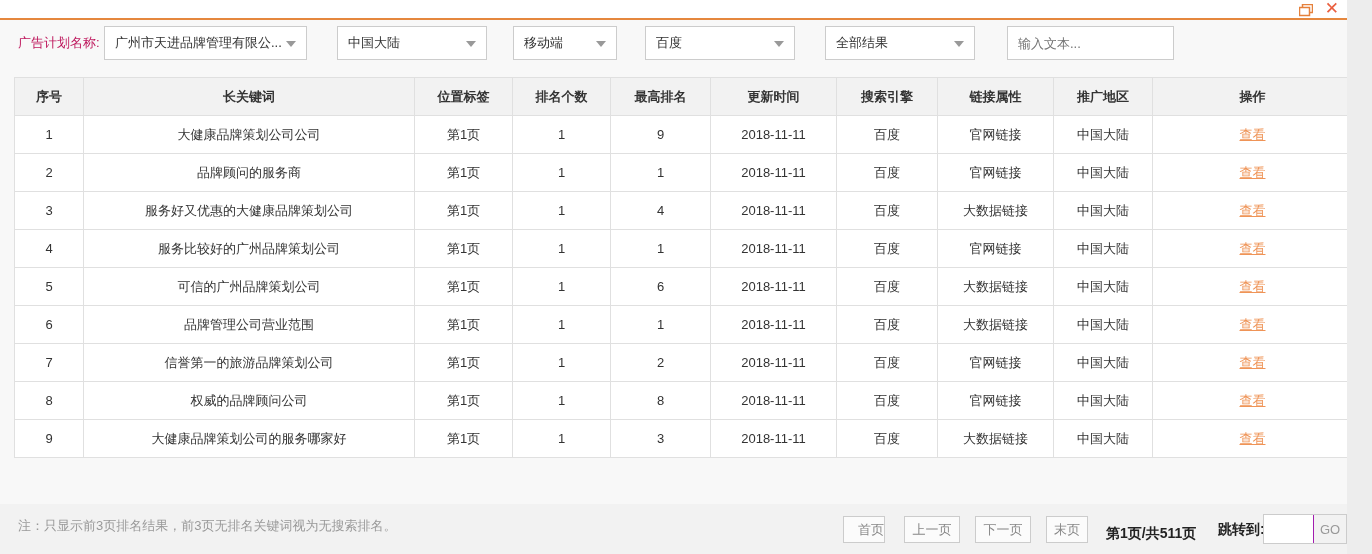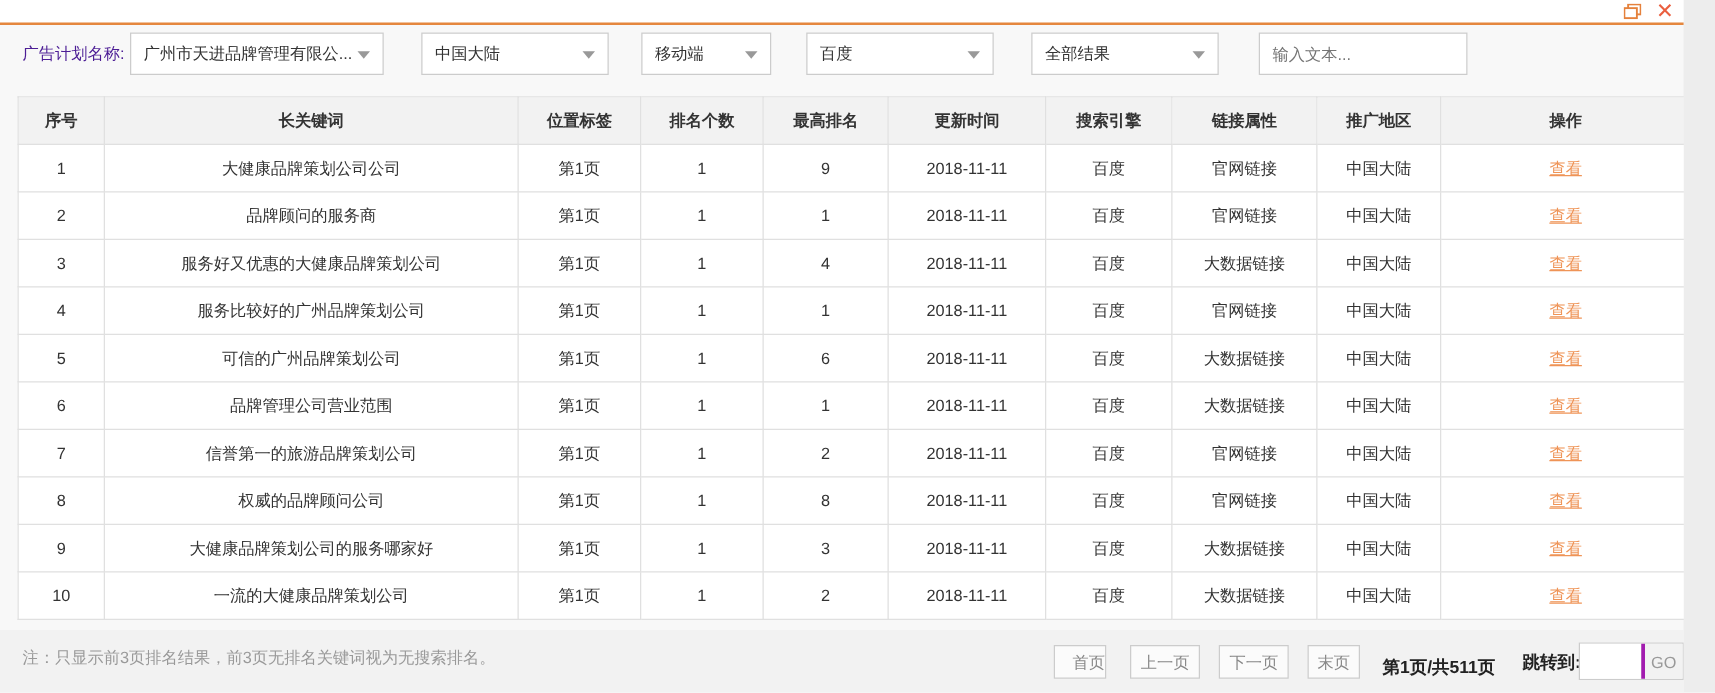--- a/index.html
+++ b/index.html
@@ -9,21 +9,21 @@
 
   .window { position:absolute; left:0; top:0; width:1347px; height:554px; background:#f8f8f8; }
   .titlebar { position:absolute; left:0; top:0; width:100%; height:18px; background:#ffffff; }
   .accent-line { position:absolute; left:0; top:18px; width:100%; height:2px; background:#e5873e; }
   .win-controls { position:absolute; top:1px; right:8px; display:flex; align-items:center; gap:12px; height:16px; }
   .restore-btn { width:14px; height:13px; position:relative; cursor:pointer; }
   .close-btn { color:#ea5f3f; font-size:17px; font-weight:bold; line-height:14px; cursor:pointer; }
 
   
   .filterbar { position:absolute; left:0; top:26px; width:100%; height:34px; }
-  .filter-label { position:absolute; left:18px; top:0; height:34px; line-height:34px; font-size:13px; color:#4c1d95; }
+  .filter-label { position:absolute; left:18px; top:0; height:34px; line-height:34px; font-size:13px; color:#be185d; }
   .dd { position:absolute; top:0; height:34px; background:#fff; border:1px solid #ccc;
         display:flex; align-items:center; padding:12px 10px; font-size:13px; color:#333; cursor:pointer; }
   .dd .caret { position:absolute; right:10px; top:14px; width:0; height:0;
         border-left:5px solid transparent; border-right:5px solid transparent; border-top:6px solid #999; }
   .dd1 { left:104px; width:203px; }
   .dd2 { left:337px; width:150px; }
   .dd3 { left:513px; width:104px; }
   .dd4 { left:645px; width:150px; }
   .dd5 { left:825px; width:150px; }
   .text-input { position:absolute; left:1007px; top:0; width:167px; height:34px; background:#fff;
@@ -52,21 +52,21 @@
   .pg-next  { left:975px; width:56px; }
   .pg-last  { left:1046px; width:42px; }
   .page-info { position:absolute; left:1106px; top:16px; height:27px; line-height:27px;
         font-size:14px; color:#222; font-weight:bold; }
   .jump-label { position:absolute; left:1218px; top:12px; height:27px; line-height:27px;
         font-size:14px; color:#222; font-weight:bold; }
   .jump-box { position:absolute; left:1263px; top:10px; width:84px; height:30px;
         border:1px solid #ccc; display:flex; background:#fff; }
   .jump-input { width:49px; height:100%; border:none; outline:none; padding:0 4px; font-size:13px;
         font-family:"Liberation Sans","DejaVu Sans",sans-serif; }
-  .go-btn { width:33px; height:100%; border:none; border-left:3px solid #a21caf; background:#f2f2f2;
+  .go-btn { width:33px; height:100%; border:none; border-left:1px solid #a21caf; background:#f2f2f2;
         color:#999; font-size:13px; cursor:pointer;
         font-family:"Liberation Sans","DejaVu Sans",sans-serif; }
 
   .right-gutter { position:absolute; left:1347px; top:0; width:25px; height:554px; background:#ededed; }
 </style>
 </head>
 <body>
 
 <div class="window">
   <div class="titlebar"></div>
@@ -235,32 +235,20 @@
           <td>大健康品牌策划公司的服务哪家好</td>
           <td>第1页</td>
           <td>1</td>
           <td>3</td>
           <td>2018-11-11</td>
           <td>百度</td>
           <td>大数据链接</td>
           <td>中国大陆</td>
           <td><a class="view-link">查看</a></td>
         </tr>
-        <tr>
-          <td>10</td>
-          <td>一流的大健康品牌策划公司</td>
-          <td>第1页</td>
-          <td>1</td>
-          <td>2</td>
-          <td>2018-11-11</td>
-          <td>百度</td>
-          <td>大数据链接</td>
-          <td>中国大陆</td>
-          <td><a class="view-link">查看</a></td>
-        </tr>
       </tbody>
   </table>
 
   <div class="footer">
     <span class="note">注：只显示前3页排名结果，前3页无排名关键词视为无搜索排名。</span>
     <button class="pg-btn pg-first">首页</button>
     <button class="pg-btn pg-prev">上一页</button>
     <button class="pg-btn pg-next">下一页</button>
     <button class="pg-btn pg-last">末页</button>
     <span class="page-info">第1页/共511页</span>

